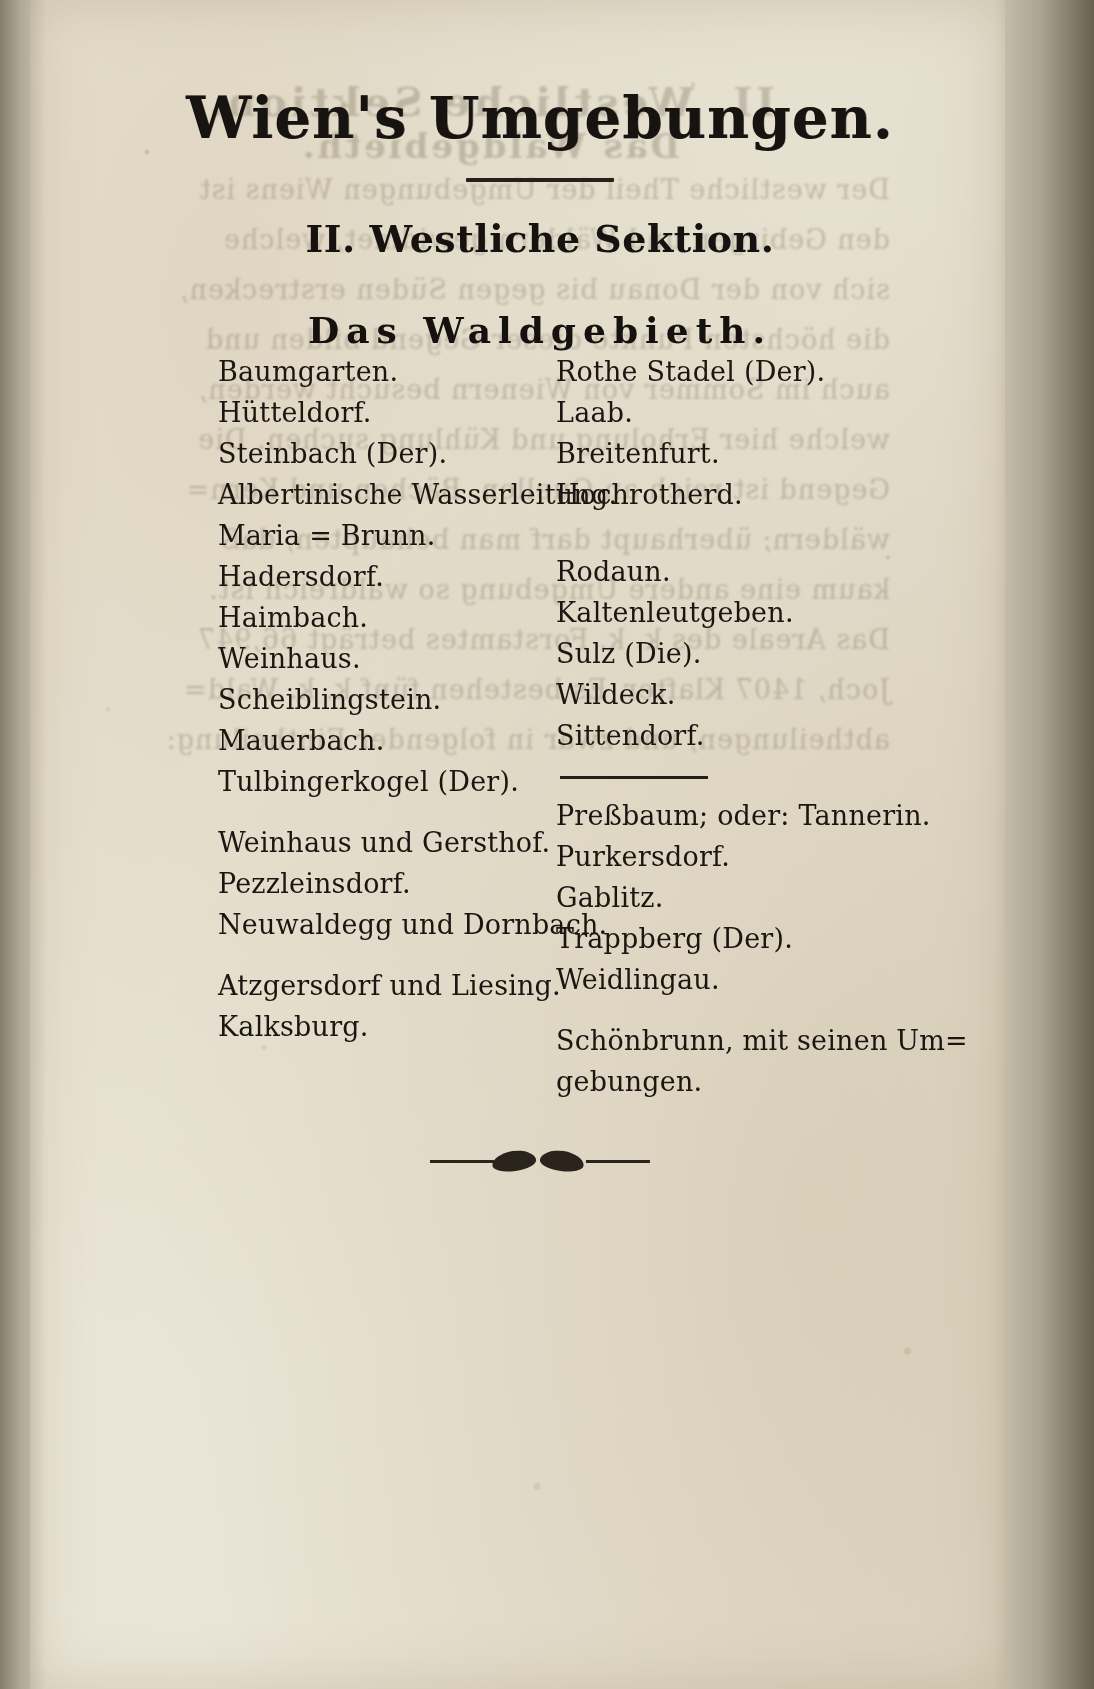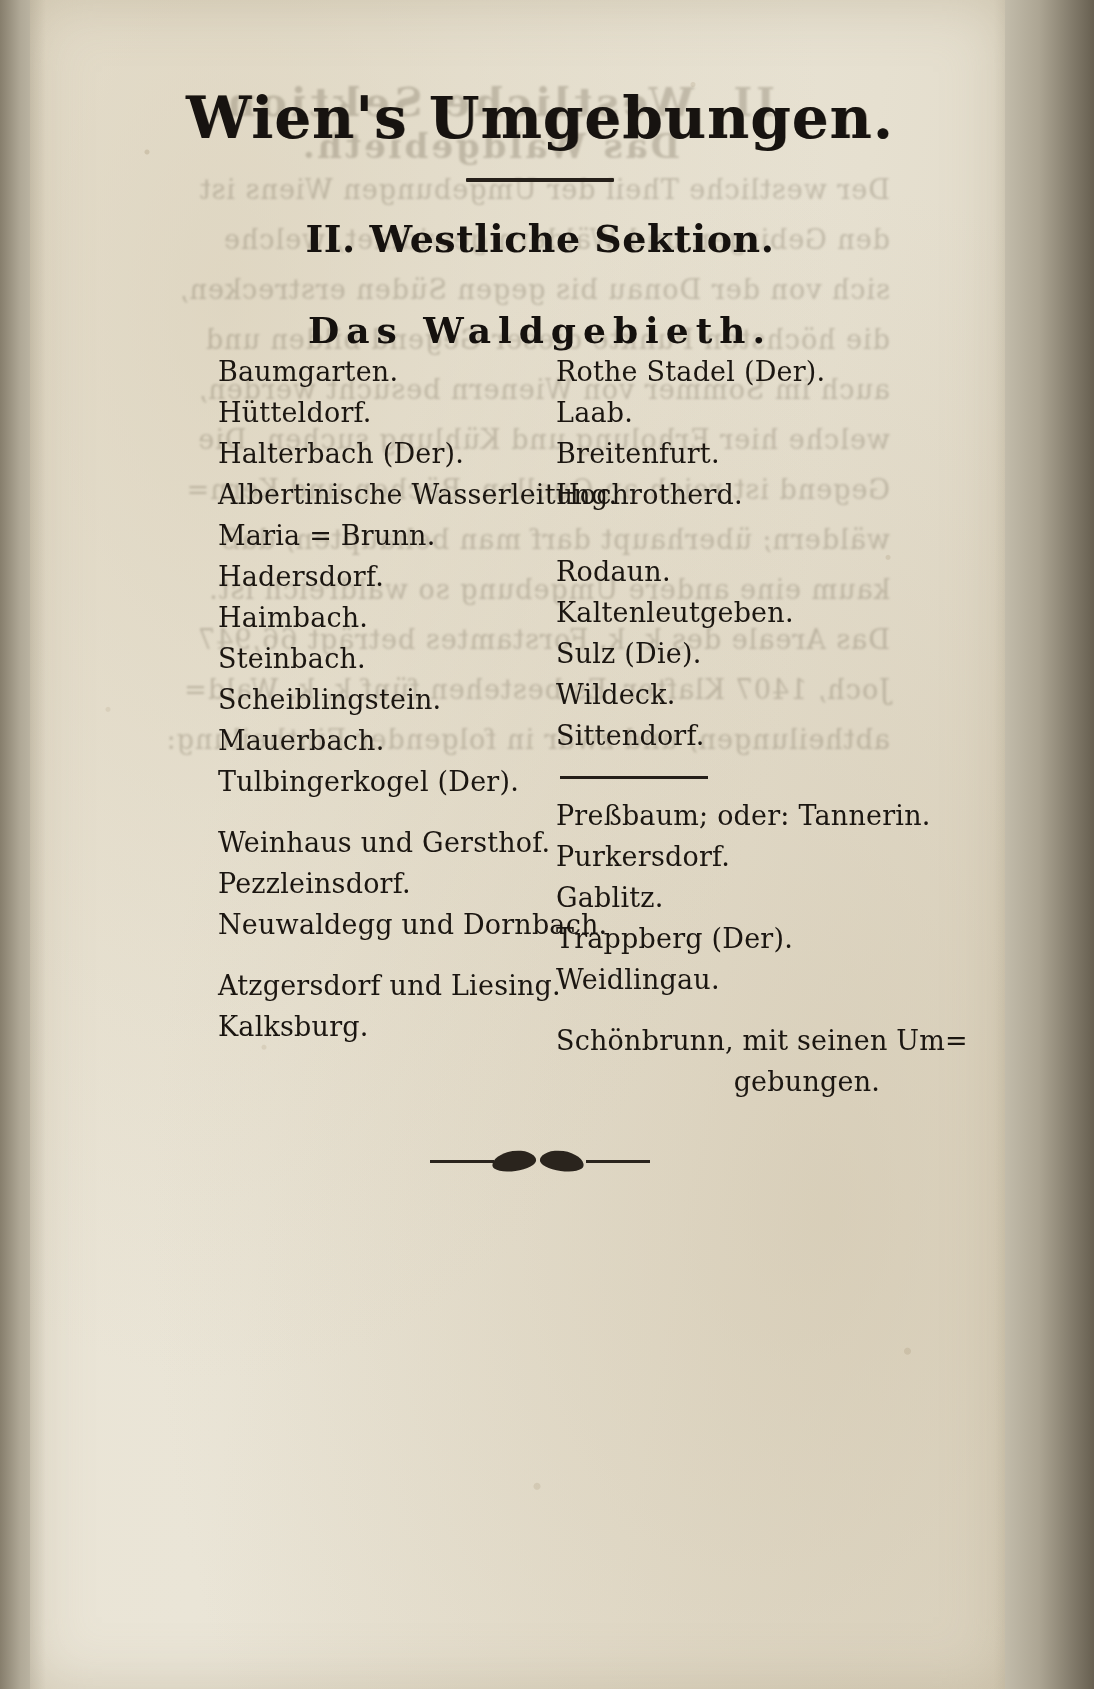--- a/index.html
+++ b/index.html
@@ -257,26 +257,26 @@
       <div class="subtitle">II. Westliche Sektion.</div>
 
       <div class="section-title">Das Waldgebieth.</div>
 
       <div class="columns">
 
         <div class="col left">
           <div class="group">
             <div class="entry">Baumgarten.</div>
             <div class="entry">Hütteldorf.</div>
-            <div class="entry">Halterbach (Der).</div>
+            <div class="entry">Steinbach (Der).</div>
             <div class="entry">Albertinische Wasserleitung.</div>
             <div class="entry">Maria = Brunn.</div>
             <div class="entry">Hadersdorf.</div>
             <div class="entry">Haimbach.</div>
-            <div class="entry">Steinbach.</div>
+            <div class="entry">Weinhaus.</div>
             <div class="entry">Scheiblingstein.</div>
             <div class="entry">Mauerbach.</div>
             <div class="entry">Tulbingerkogel (Der).</div>
           </div>
 
           <div class="group">
             <div class="entry">Weinhaus und Gersthof.</div>
             <div class="entry">Pezzleinsdorf.</div>
             <div class="entry">Neuwaldegg und Dornbach.</div>
           </div>
@@ -310,21 +310,21 @@
           <div class="group">
             <div class="entry">Preßbaum; oder: Tannerin.</div>
             <div class="entry">Purkersdorf.</div>
             <div class="entry">Gablitz.</div>
             <div class="entry">Trappberg (Der).</div>
             <div class="entry">Weidlingau.</div>
           </div>
 
           <div class="group">
             <div class="entry">Schönbrunn, mit seinen Um=</div>
-            <div class="entry" style="text-align:right; padding-right:40px;">gebungen.</div>
+            <div class="entry" style="text-align:left; padding-right:40px;">gebungen.</div>
           </div>
         </div>
       </div>
 
       <div class="ornament">
         <div class="bar l"></div>
         <div class="leaf a"></div>
         <div class="leaf b"></div>
         <div class="bar r"></div>
       </div>

